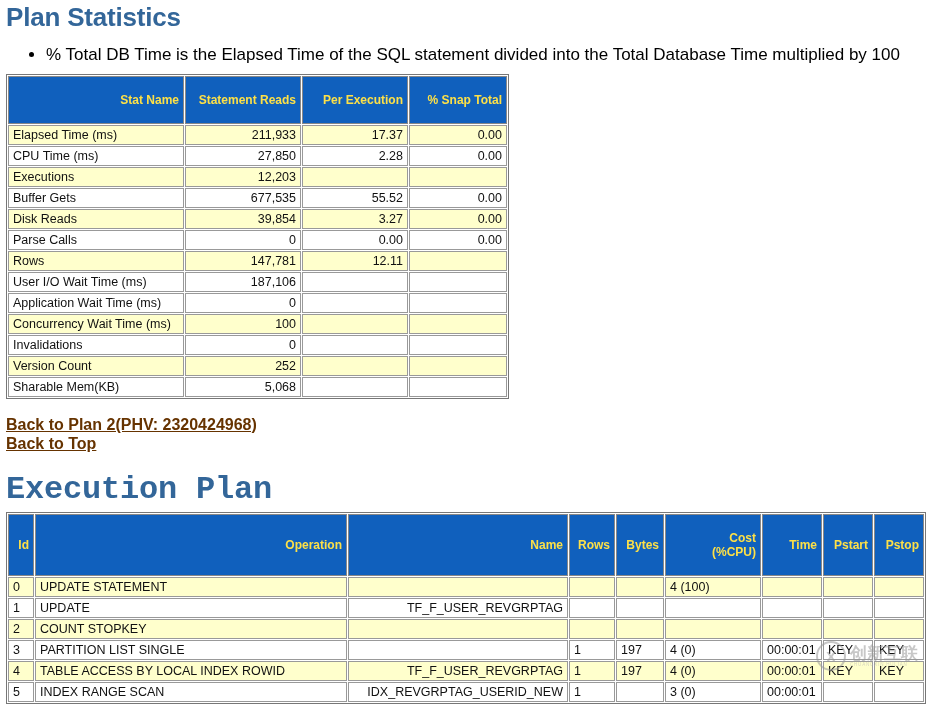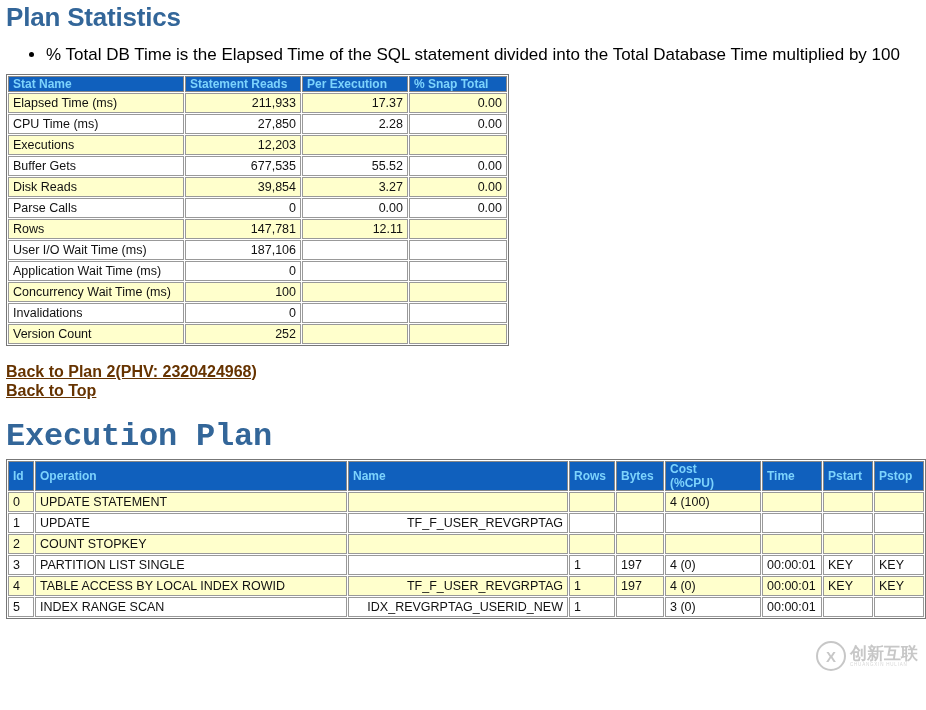--- a/index.html
+++ b/index.html
@@ -53,25 +53,25 @@
   table.awr {
     border-collapse: separate;
     border-spacing: 1px;
     border: 1px solid #777777;
     background: #ffffff;
     margin: 0 0 0 6px;
     font-size: 12px;
   }
   table.awr th {
     background: #1060bd;
-    color: #7dd3fc;
+    color: #fde047;
     font-weight: bold;
     font-size: 12px;
-    text-align: left;
-    padding: 0 4px;
+    text-align: right;
+    padding: 16px 4px;
     border: 1px solid #888888;
     line-height: 14px;
     white-space: normal;
   }
   table.awr td {
     border: 1px solid #999999;
     padding: 1px 4px;
     height: 16px;
     line-height: 15px;
     font-size: 12.5px;
@@ -259,20 +259,26 @@
     </tr>
     <tr>
       <td class="statname">Invalidations</td>
       <td class="num">0</td>
       <td class="num2"></td>
       <td class="num3"></td>
     </tr>
     <tr class="alt">
       <td class="statname">Version Count</td>
       <td class="num">252</td>
+      <td class="num2"></td>
+      <td class="num3"></td>
+    </tr>
+    <tr>
+      <td class="statname">Sharable Mem(KB)</td>
+      <td class="num">5,068</td>
       <td class="num2"></td>
       <td class="num3"></td>
     </tr>
   </tbody>
 </table>
 
 <div class="links">
   <a href="#">Back to Plan 2(PHV: 2320424968)</a>
   <a href="#">Back to Top</a>
 </div>

